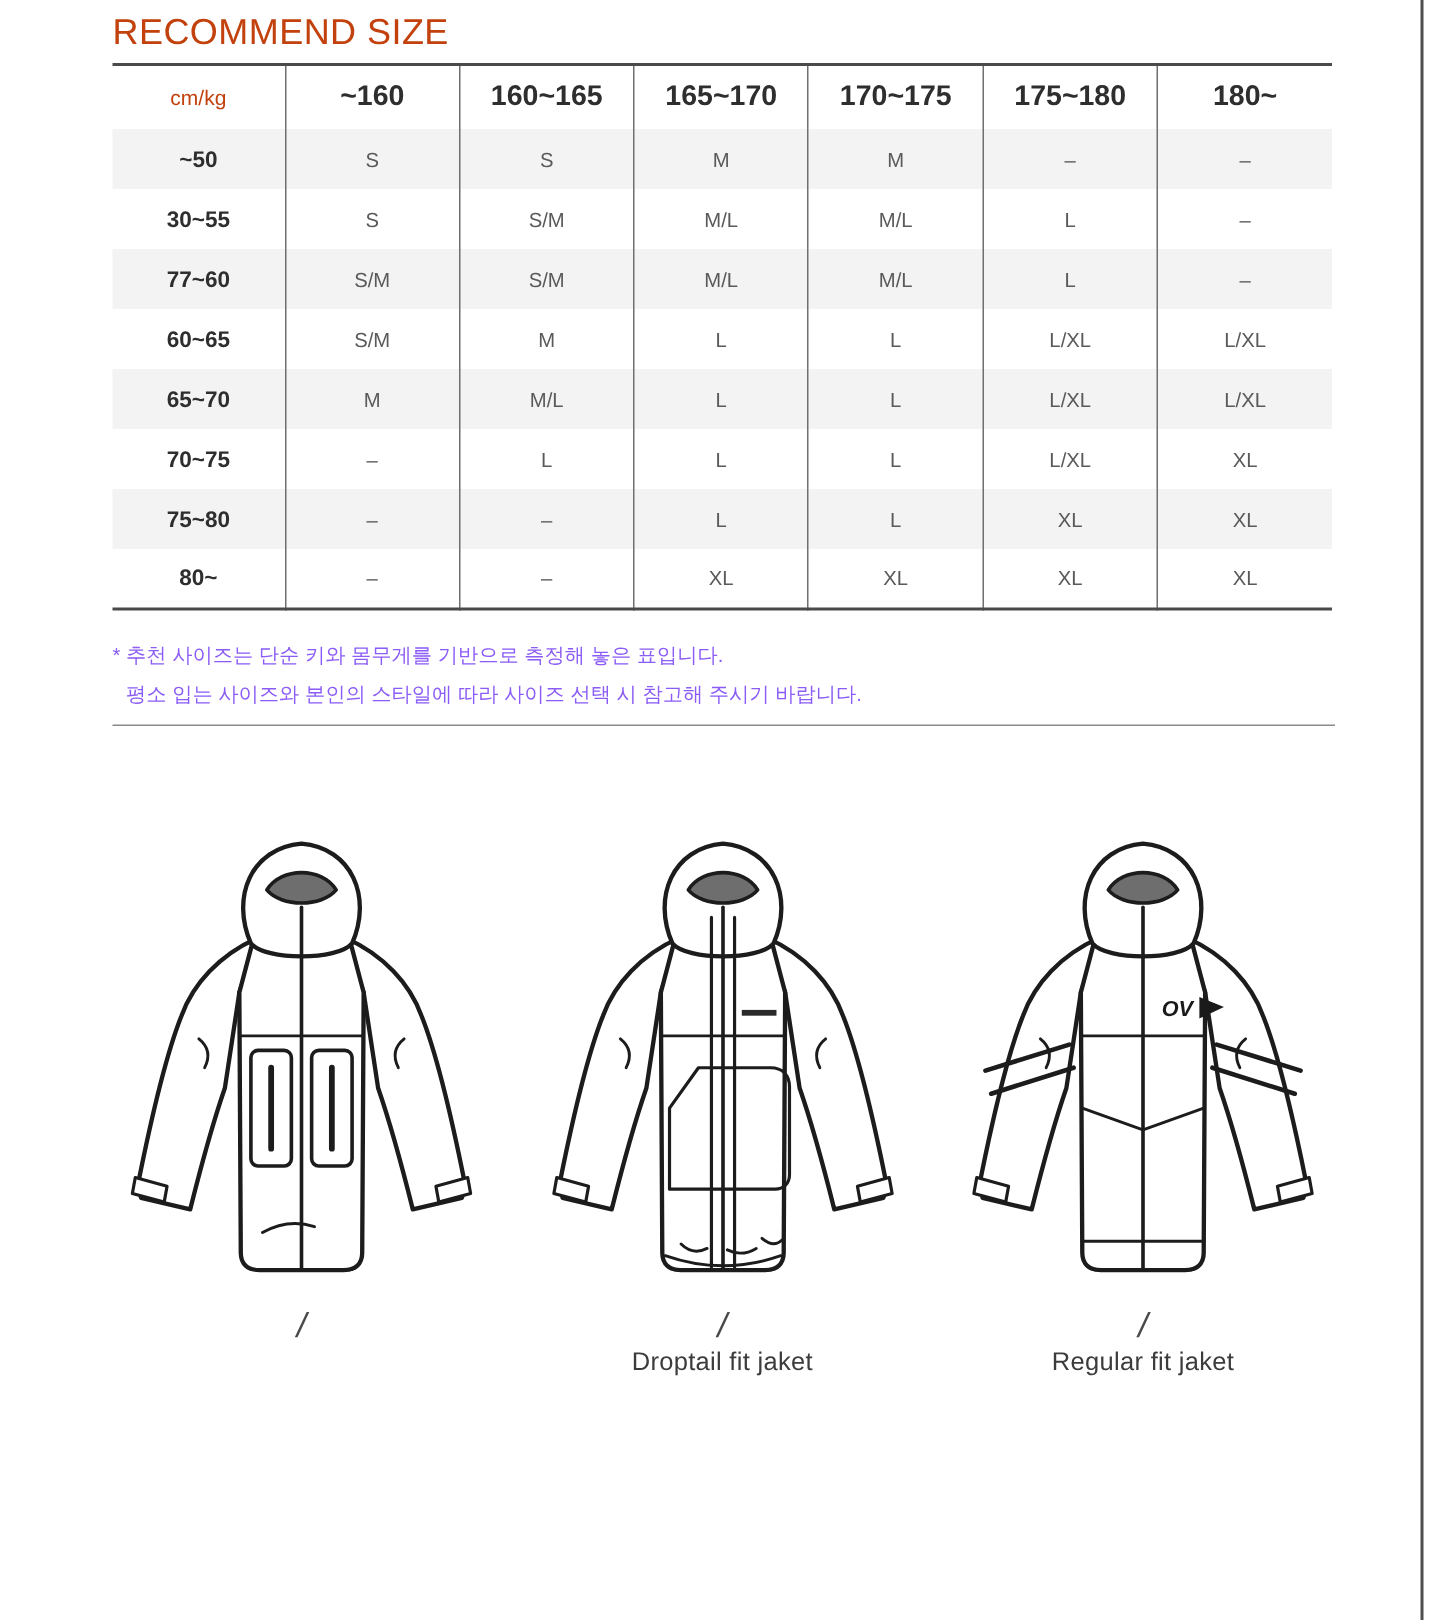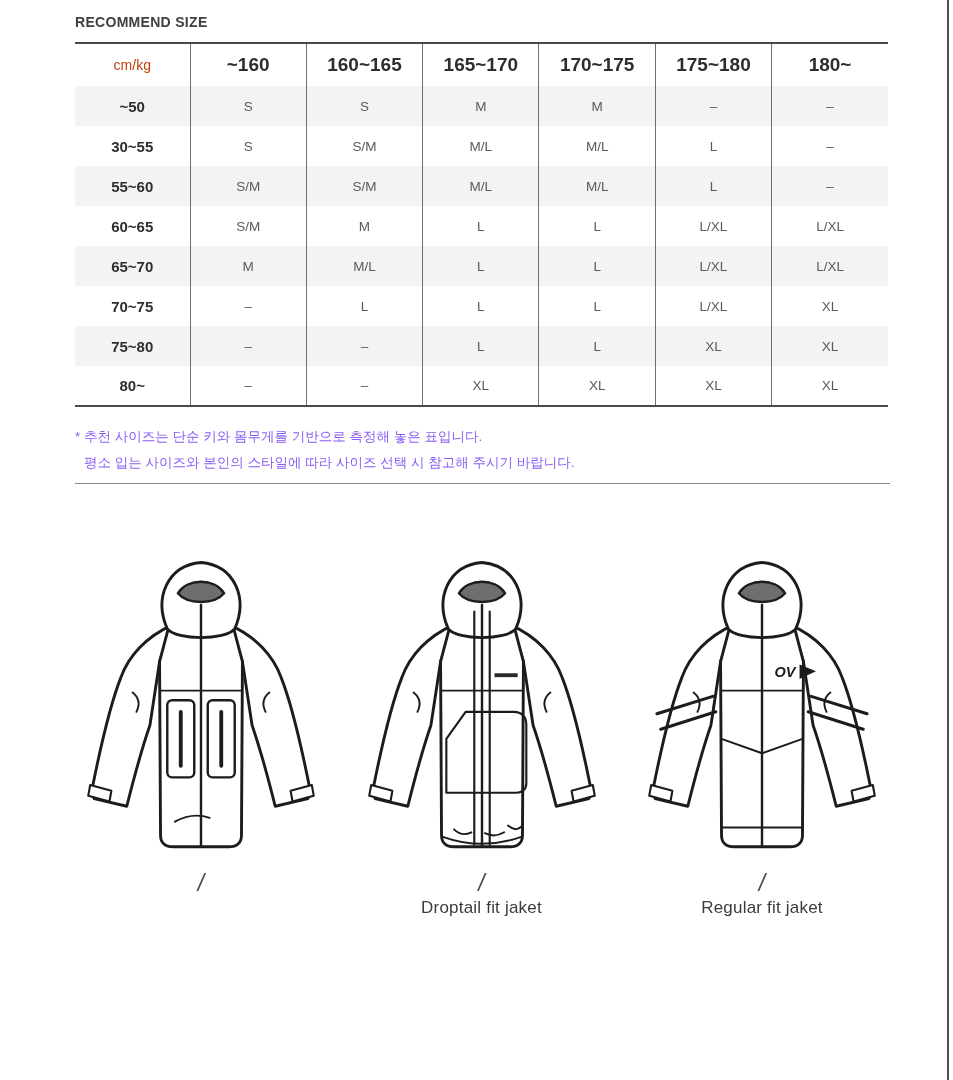--- a/index.html
+++ b/index.html
@@ -9,22 +9,22 @@
     font-family: "Liberation Sans", "DejaVu Sans", sans-serif;
     color: #2e2e2e;
   }
   .page-edge {
     position: absolute; top: 0; left: 947px; width: 2px; height: 1080px;
     background: var(--page-edge, #4f4f4f);
   }
   .content { position: absolute; left: 75px; top: 0; width: 813px; }
 
   .title {
-    margin: 10px 0 8px 0; font-size: 14px; line-height: 24px;
-    font-weight: 700; letter-spacing: 0.3px; color: #404040;
+    margin: 10px 0 8px 0; font-size: 24px; line-height: 24px;
+    font-weight: 400; letter-spacing: 0.3px; color: #c2410c;
   }
 
   table.size-table {
     width: 813px; border-collapse: collapse; table-layout: fixed;
     border-top: 2px solid var(--border-dark, #4a4a4a);
     border-bottom: 2px solid var(--border-dark, #4a4a4a);
   }
   table.size-table thead tr { height: 43px; }
   table.size-table tbody tr { height: 40px; }
   table.size-table tbody tr:nth-child(odd) { background: var(--row-band, #f3f3f3); }
@@ -134,21 +134,21 @@
         <tr>
           <th>30~55</th>
           <td>S</td>
           <td>S/M</td>
           <td>M/L</td>
           <td>M/L</td>
           <td>L</td>
           <td>–</td>
         </tr>
         <tr>
-          <th>55~60</th>
+          <th>77~60</th>
           <td>S/M</td>
           <td>S/M</td>
           <td>M/L</td>
           <td>M/L</td>
           <td>L</td>
           <td>–</td>
         </tr>
         <tr>
           <th>60~65</th>
           <td>S/M</td>

